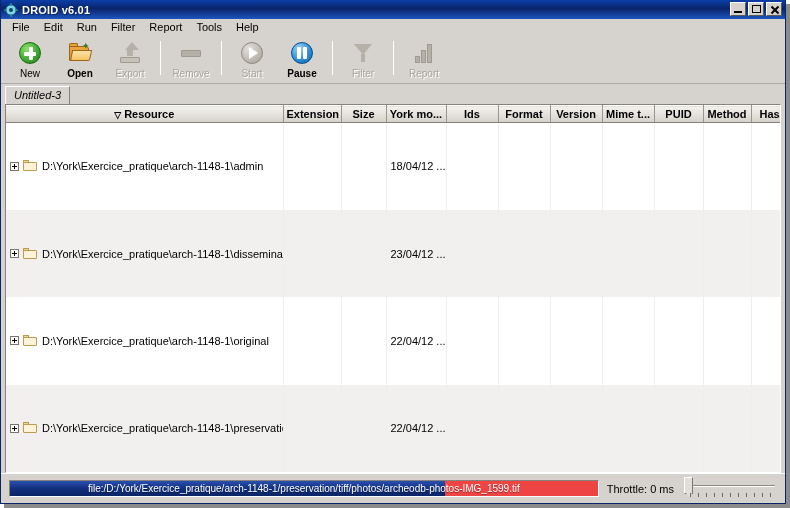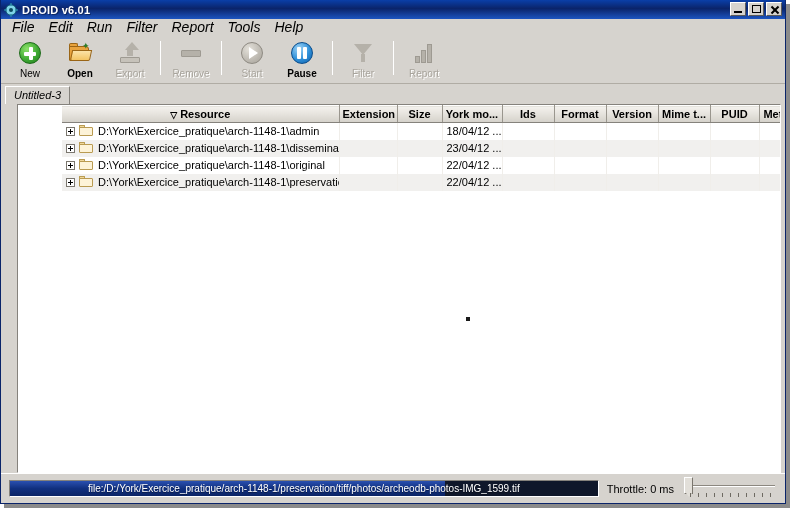--- a/index.html
+++ b/index.html
@@ -93,26 +93,25 @@
   #menubar {
     height: 17px;
     background: #d6d3ce;
     display: flex;
     align-items: center;
     padding-left: 4px;
     flex: 0 0 auto;
     border-bottom: 1px solid #d6d3ce;
   }
   .menu-item {
-    font-size: 14px;
+    font-size: 11px;
     color: #000;
     padding: 1px 7px 2px 7px;
     cursor: default;
     white-space: nowrap;
-    font-style: italic;
   }
 
   
   #toolbar {
     height: 48px;
     background: #d6d3ce;
     display: flex;
     align-items: flex-start;
     padding: 3px 0 0 4px;
     flex: 0 0 auto;
@@ -277,29 +276,28 @@
     border: 1px solid;
     border-color: #ffffff #85827c #d6d3ce #ffffff;
     border-bottom: none;
     cursor: default;
     white-space: nowrap;
   }
 
   
   #table-area {
     flex: 1 1 auto;
-    margin: 0 4px 0 16px;
+    margin: 0 4px 0 4px;
     background: #ffffff;
     border: 1px solid;
     border-color: #85827c #ffffff #ffffff #85827c;
     overflow: hidden;
     position: relative;
     display: flex;
-    flex-direction: column;
-    padding-left: 44px;
+    flex-direction: row;
   }
   table { border-collapse: collapse; width: 100%; table-layout: fixed; }
   thead th {
     background: linear-gradient(to bottom, #f4f2ee 0%, #e6e3dd 48%, #d4d1ca 100%);
     border-right: 1px solid #9a968e;
     border-bottom: 1px solid #85827c;
     border-top: 1px solid #ffffff;
     font-size: 11px;
     font-weight: bold;
     color: #000;
@@ -365,21 +363,21 @@
     display: flex;
     align-items: center;
     padding: 0 6px;
     border-top: 1px solid #ffffff;
     position: relative;
   }
   #progress-wrap {
     flex: 1 1 auto;
     height: 17px;
     margin: 0 8px 0 2px;
-    background: #0f172a;
+    background: #ef4444;
     border: 1px solid;
     border-color: #85827c #ffffff #ffffff #85827c;
     position: relative;
     overflow: hidden;
     cursor: default;
   }
   #progress-fill {
     position: absolute; left: 0; top: 0; bottom: 0;
     width: 74%;
     background: linear-gradient(to bottom, #2a50b0 0%, #11307f 50%, #0b2466 100%);

